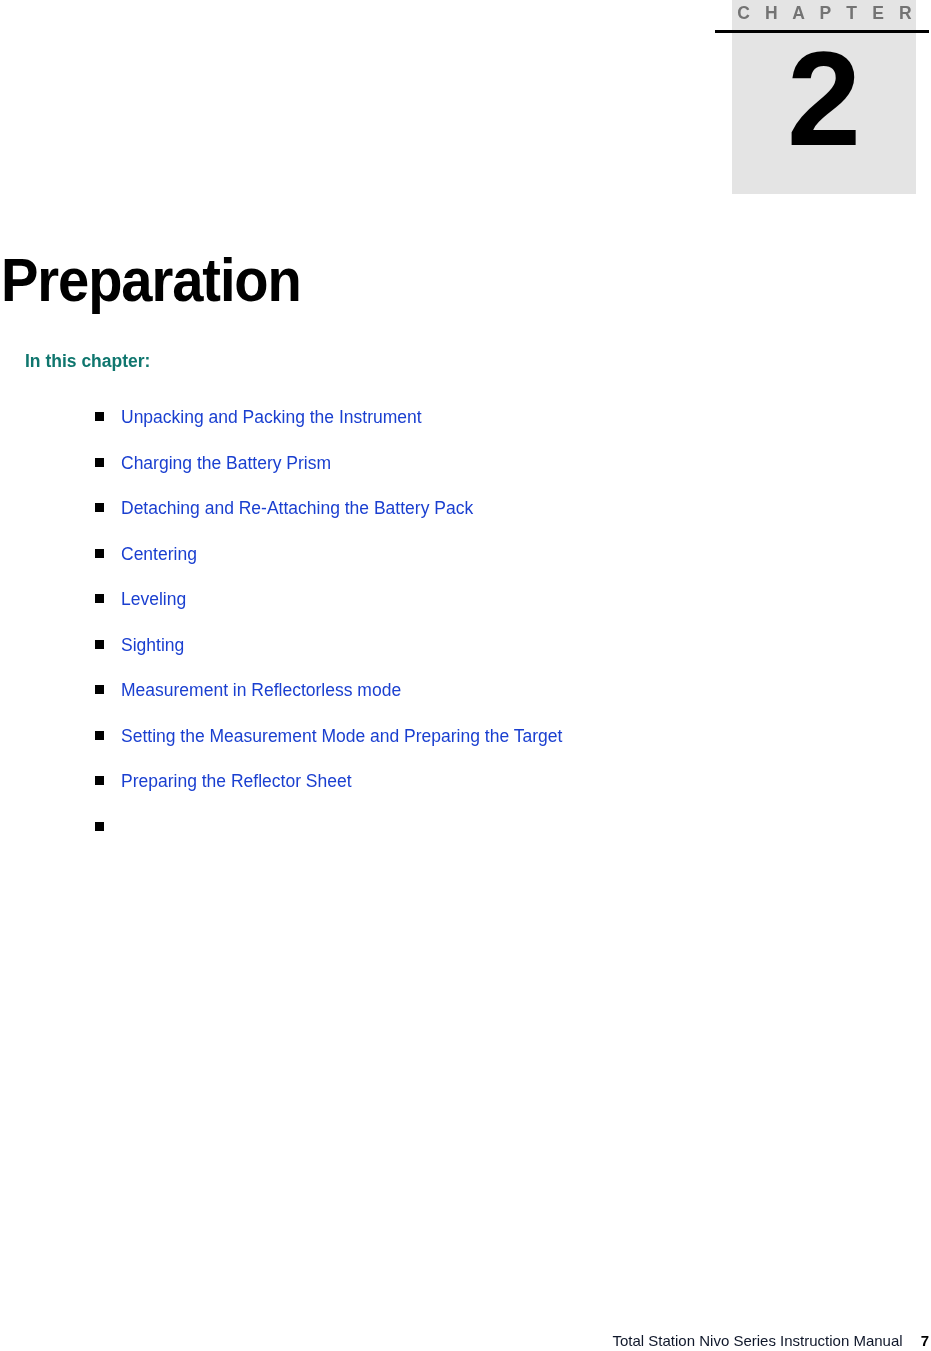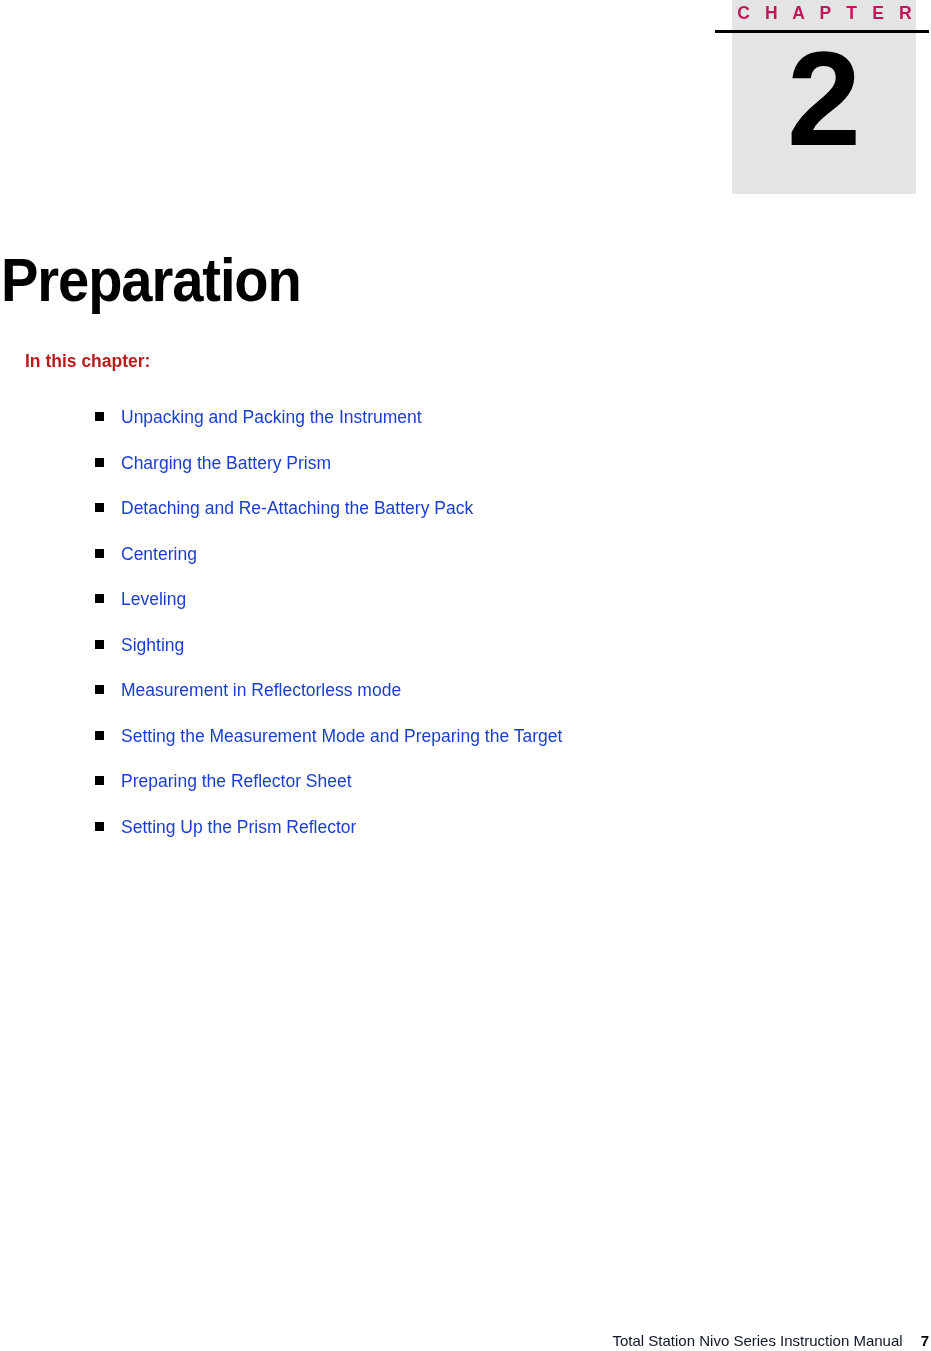--- a/index.html
+++ b/index.html
@@ -44,21 +44,21 @@
     position: absolute;
     left: 732px;
     top: 0px;
     width: 184px;
     text-align: center;
     font-size: 17.5px;
     font-weight: bold;
     letter-spacing: 5.2px;
     line-height: 26px;
     text-indent: 5.2px;
-    color: #be185d;
+    color: #737373;
     white-space: nowrap;
   }
 
   .chapter-rule {
     position: absolute;
     left: 715px;
     top: 30px;
     width: 214px;
     height: 3px;
     background: #000000;
@@ -93,21 +93,21 @@
   }
 
   
   .section-heading {
     position: absolute;
     left: 25px;
     top: 350px;
     font-size: 17.5px;
     font-weight: bold;
     line-height: 22px;
-    color: #b91c1c;
+    color: #0f766e;
     white-space: nowrap;
   }
 
   
   .chapter-list {
     position: absolute;
     left: 87px;
     top: 398px;
     width: 800px;
     margin: 0;
@@ -214,21 +214,20 @@
     <li>
       <span class="bullet-square"></span>
       <span class="chapter-link">Setting the Measurement Mode and Preparing the Target</span>
     </li>
     <li>
       <span class="bullet-square"></span>
       <span class="chapter-link">Preparing the Reflector Sheet</span>
     </li>
     <li>
       <span class="bullet-square"></span>
-      <span class="chapter-link">Setting Up the Prism Reflector</span>
     </li>
   </ul>
 
   <div class="footer">
     <span class="footer-text">Total Station Nivo Series Instruction Manual</span><span class="footer-page">7</span>
   </div>
 
 </div>
 
 </body></html>

